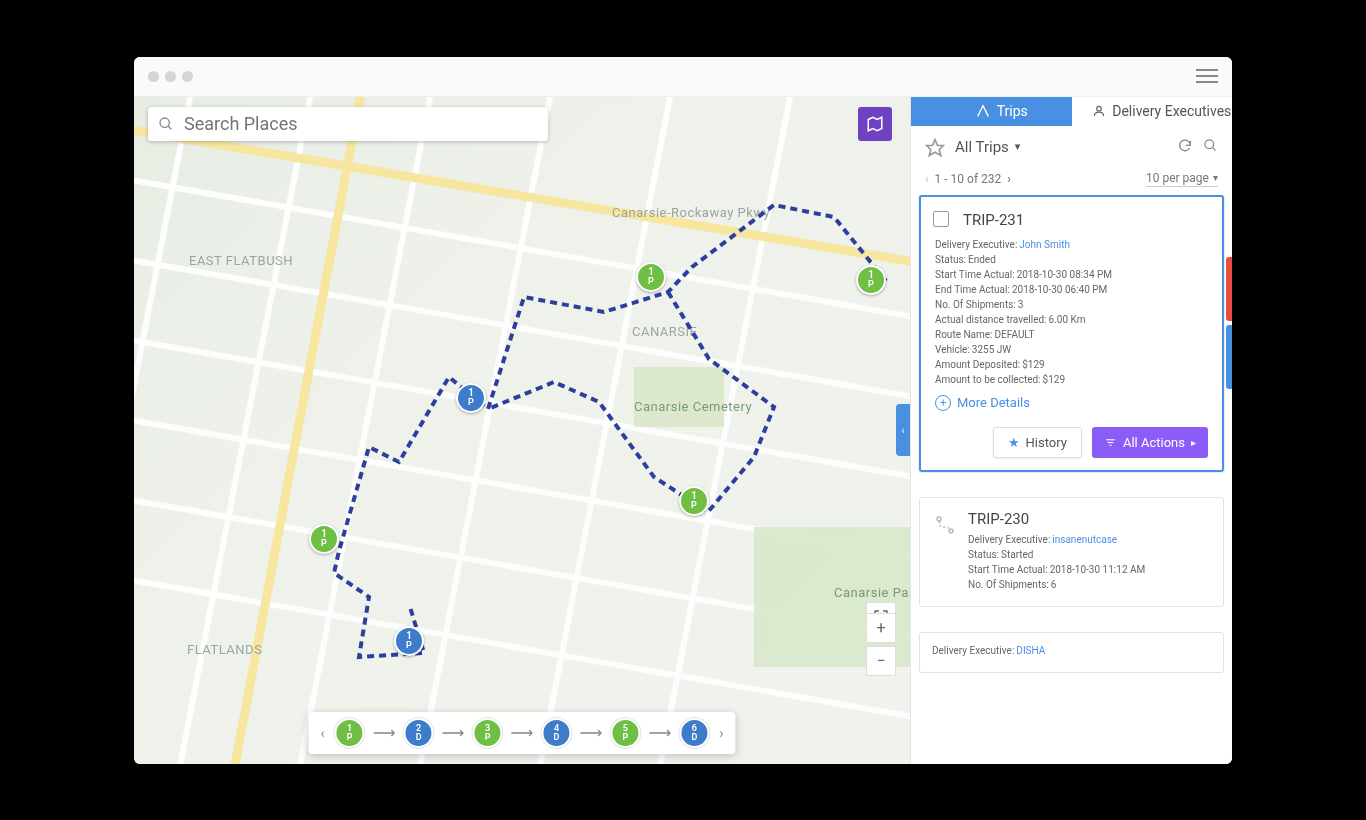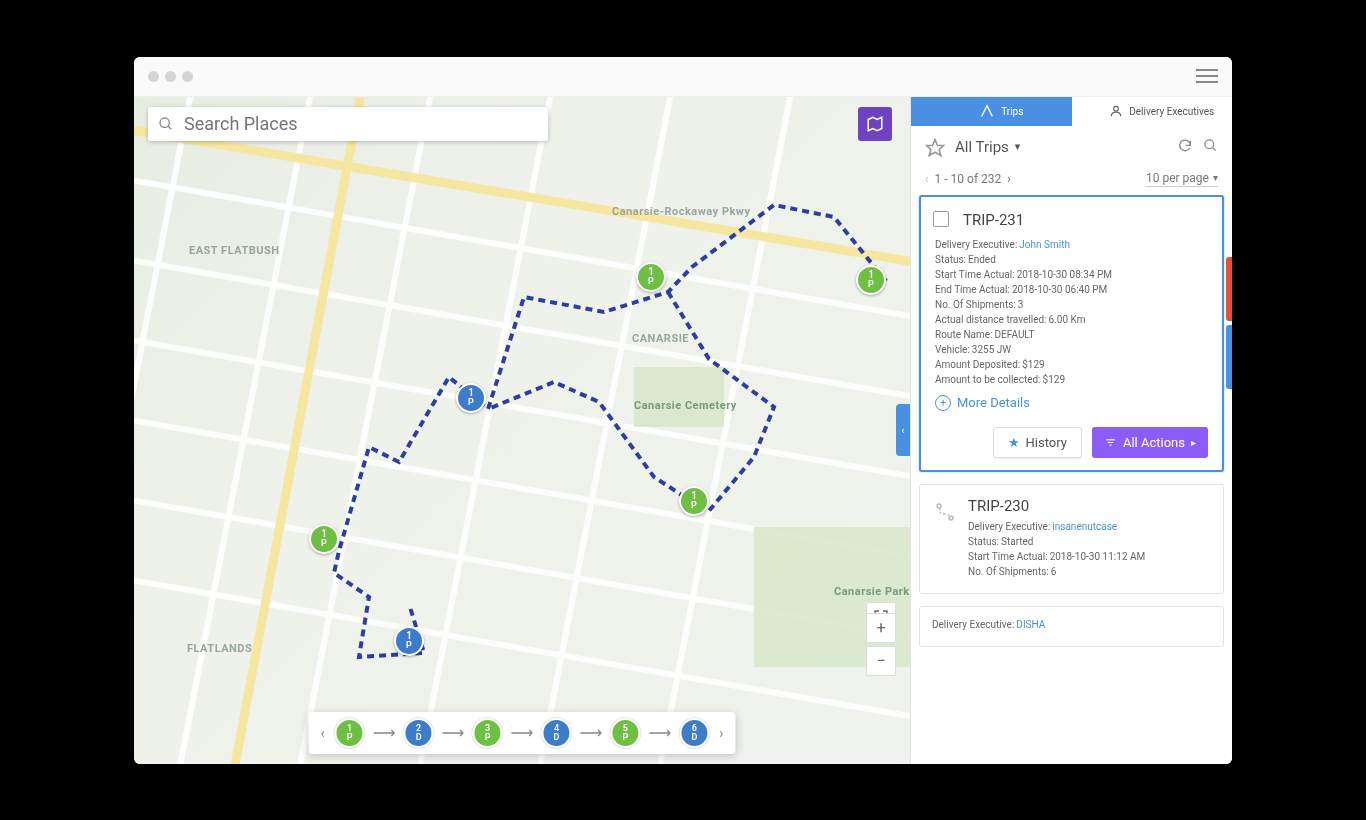--- a/index.html
+++ b/index.html
@@ -9,53 +9,53 @@
     .dots { display: flex; gap: 6px; }
     .dot { width: 11px; height: 11px; border-radius: 50%; background: #d5d5d5; }
     .hamburger { display: flex; flex-direction: column; gap: 4px; cursor: pointer; }
     .hamburger span { width: 22px; height: 2px; background: #888; }
     .content { flex: 1; display: flex; position: relative; overflow: hidden; }
     .map-area { flex: 1; position: relative; background: linear-gradient(135deg, #e8ede4 0%, #eef2eb 40%, #f0f3ed 100%); overflow: hidden; }
     .map-roads { position: absolute; inset: 0; }
     .search-box { position: absolute; top: 10px; left: 14px; width: 400px; height: 34px; background: #fff; border-radius: 3px; box-shadow: 0 1px 4px rgba(0,0,0,0.25); display: flex; align-items: center; padding: 0 10px; gap: 10px; }
     .search-box input { border: none; outline: none; flex: 1; font-size: 18px; color: #555; }
     .map-toggle { position: absolute; top: 10px; right: 18px; width: 34px; height: 34px; background: #6f42c1; border-radius: 3px; display: flex; align-items: center; justify-content: center; color: #fff; }
-    .map-label { position: absolute; font-size: 11px; color: #9aa59f; font-weight: 700; letter-spacing: 0.5px; white-space: nowrap; }
+    .map-label { position: absolute; font-size: 13px; color: #9aa59f; font-weight: 400; letter-spacing: 0.5px; white-space: nowrap; }
     .map-label.feature { color: #7a9a7a; }
     .route-path { position: absolute; inset: 0; pointer-events: none; }
     .marker { position: absolute; width: 30px; height: 30px; border-radius: 50%; border: 2px solid #fff; display: flex; flex-direction: column; align-items: center; justify-content: center; color: #fff; font-size: 9px; font-weight: 600; line-height: 1; box-shadow: 0 1px 3px rgba(0,0,0,0.3); }
     .marker.green { background: #6fbf44; }
     .marker.blue { background: #3d7cc9; }
     .marker span:first-child { font-size: 10px; }
     .collapse-handle { position: absolute; right: 0; top: 50%; transform: translateY(-50%); width: 14px; height: 52px; background: #4a90e2; border-radius: 4px 0 0 4px; display: flex; align-items: center; justify-content: center; color: #fff; font-size: 10px; }
     .map-controls { position: absolute; right: 14px; bottom: 88px; display: flex; flex-direction: column; gap: 3px; }
     .map-ctrl-btn { width: 30px; height: 30px; background: #fff; border: 1px solid #ddd; display: flex; align-items: center; justify-content: center; font-size: 16px; color: #666; cursor: pointer; }
     .fullscreen-btn { position: absolute; right: 14px; bottom: 132px; width: 30px; height: 30px; background: #fff; border: 1px solid #ddd; display: flex; align-items: center; justify-content: center; }
     .stops-bar { position: absolute; bottom: 10px; left: 50%; transform: translateX(-50%); background: #fff; border-radius: 4px; box-shadow: 0 2px 8px rgba(0,0,0,0.2); height: 42px; display: flex; align-items: center; padding: 0 10px; gap: 8px; }
     .stops-bar .arrow-btn { color: #888; font-size: 14px; cursor: pointer; padding: 0 2px; }
     .stops-bar .arrow-sep { color: #888; font-size: 16px; }
     .stop-chip { width: 30px; height: 30px; border-radius: 50%; border: 2px solid #fff; display: flex; flex-direction: column; align-items: center; justify-content: center; font-size: 9px; color: #fff; font-weight: 600; line-height: 1; box-shadow: 0 0 0 1px rgba(0,0,0,0.1); }
     .stop-chip.green { background: #6fbf44; }
     .stop-chip.blue { background: #3d7cc9; }
     .sidebar { width: 322px; background: #fff; display: flex; flex-direction: column; border-left: 1px solid #e5e5e5; position: relative; }
     .side-tabs { height: 29px; display: flex; }
-    .side-tab { flex: 1; display: flex; align-items: center; justify-content: center; gap: 6px; font-size: 10px; cursor: pointer; position: relative; padding-left: 20px; }
+    .side-tab { flex: 1; display: flex; align-items: center; justify-content: center; gap: 6px; font-size: 14px; cursor: pointer; position: relative; padding-left: 20px; }
     .side-tab.active { background: #4a90e2; color: #fff; }
     .side-tab.active::after { content: ''; position: absolute; bottom: -6px; left: 50%; transform: translateX(-50%); border: 6px solid transparent; border-top-color: #4a90e2; }
     .side-tab:not(.active) { background: #fff; color: #555; }
     .filter-row { padding: 12px 14px 6px; display: flex; align-items: flex-start; gap: 10px; }
     .star-btn { color: #888; font-size: 20px; cursor: pointer; }
     .filter-title { font-size: 15px; color: #555; flex: 1; display: flex; align-items: center; gap: 6px; cursor: pointer; }
     .icon-btn { color: #888; font-size: 15px; cursor: pointer; }
     .pager-row { padding: 2px 14px 8px; display: flex; align-items: center; justify-content: space-between; font-size: 12px; color: #777; }
     .pager-left { display: flex; align-items: center; gap: 6px; }
     .pager-left .chev { color: #bbb; cursor: pointer; font-size: 12px; }
     .perpage { display: flex; align-items: center; gap: 4px; border-bottom: 1px solid #ccc; padding-bottom: 1px; cursor: pointer; }
     .trip-list { flex: 1; overflow-y: auto; padding: 0 8px 10px; }
-    .trip-card { border: 1px solid #e2e2e2; border-radius: 3px; margin-bottom: 12px; padding: 14px 14px 12px; position: relative; background: #fff; }
+    .trip-card { border: 1px solid #e2e2e2; border-radius: 3px; margin-bottom: 25px; padding: 14px 14px 12px; position: relative; background: #fff; }
     .trip-card.selected { border: 2px solid #4a90e2; box-shadow: 0 0 0 1px rgba(74,144,226,0.15); }
     .trip-card .checkbox { position: absolute; top: 14px; left: 12px; width: 16px; height: 16px; border: 1.5px solid #999; border-radius: 2px; }
     .trip-card .trip-title { font-size: 15px; font-weight: 400; color: #444; margin-left: 28px; margin-bottom: 10px; }
     .trip-card .row { font-size: 10px; color: #555; margin-bottom: 4px; display: flex; gap: 2px; flex-wrap: wrap; }
     .trip-card .row .lbl { color: #666; }
     .trip-card .row .val { color: #666; }
     .trip-card .row .link { color: #4a90e2; cursor: pointer; }
     .more-details { display: flex; align-items: center; gap: 6px; color: #4a90e2; font-size: 13px; margin-top: 10px; cursor: pointer; }
     .more-details .plus-circ { width: 16px; height: 16px; border: 1.5px solid #4a90e2; border-radius: 50%; display: flex; align-items: center; justify-content: center; font-size: 11px; line-height: 1; }
     .actions-row { display: flex; gap: 10px; justify-content: flex-end; margin-top: 16px; }
@@ -105,22 +105,22 @@
         </g>
         <g stroke="#f7e6a0" stroke-width="9" fill="none">
           <path d="M-20 30 L780 165"></path>
           <path d="M230 -20 L95 700"></path>
         </g>
         <rect x="500" y="270" width="90" height="60" fill="#d7e6c8" opacity="0.85"></rect>
         <rect x="620" y="430" width="180" height="140" fill="#d7e6c8" opacity="0.85"></rect>
       </svg>
 
       <div class="map-label" style="top:108px; left:478px;">Canarsie-Rockaway Pkwy</div>
-      <div class="map-label" style="top:147px; left:55px;">EAST FLATBUSH</div>
-      <div class="map-label" style="top:235px; left:498px;">CANARSIE</div>
+      <div class="map-label" style="top:156px; left:55px;">EAST FLATBUSH</div>
+      <div class="map-label" style="top:227px; left:498px;">CANARSIE</div>
       <div class="map-label feature" style="top:302px; left:500px;">Canarsie Cemetery</div>
       <div class="map-label feature" style="top:488px; left:700px;">Canarsie Park</div>
       <div class="map-label" style="top:545px; left:53px;">FLATLANDS</div>
 
       <svg class="route-path" viewBox="0 0 776 667">
         <path d="M752 184 L700 120 L640 108 L558 170 L534 195 L470 215 L390 200 L354 312 L315 280 L265 365 L235 350 L205 454 L200 476 L235 500 L225 560 L290 556 L276 510" fill="none" stroke="#2c3e9e" stroke-width="4" stroke-dasharray="7 5"></path>
         <path d="M534 195 L575 262 L640 310 L620 360 L574 415 L520 380 L465 305 L420 285 L354 312" fill="none" stroke="#2c3e9e" stroke-width="4" stroke-dasharray="7 5"></path>
       </svg>
 
       <div id="markers-container">

